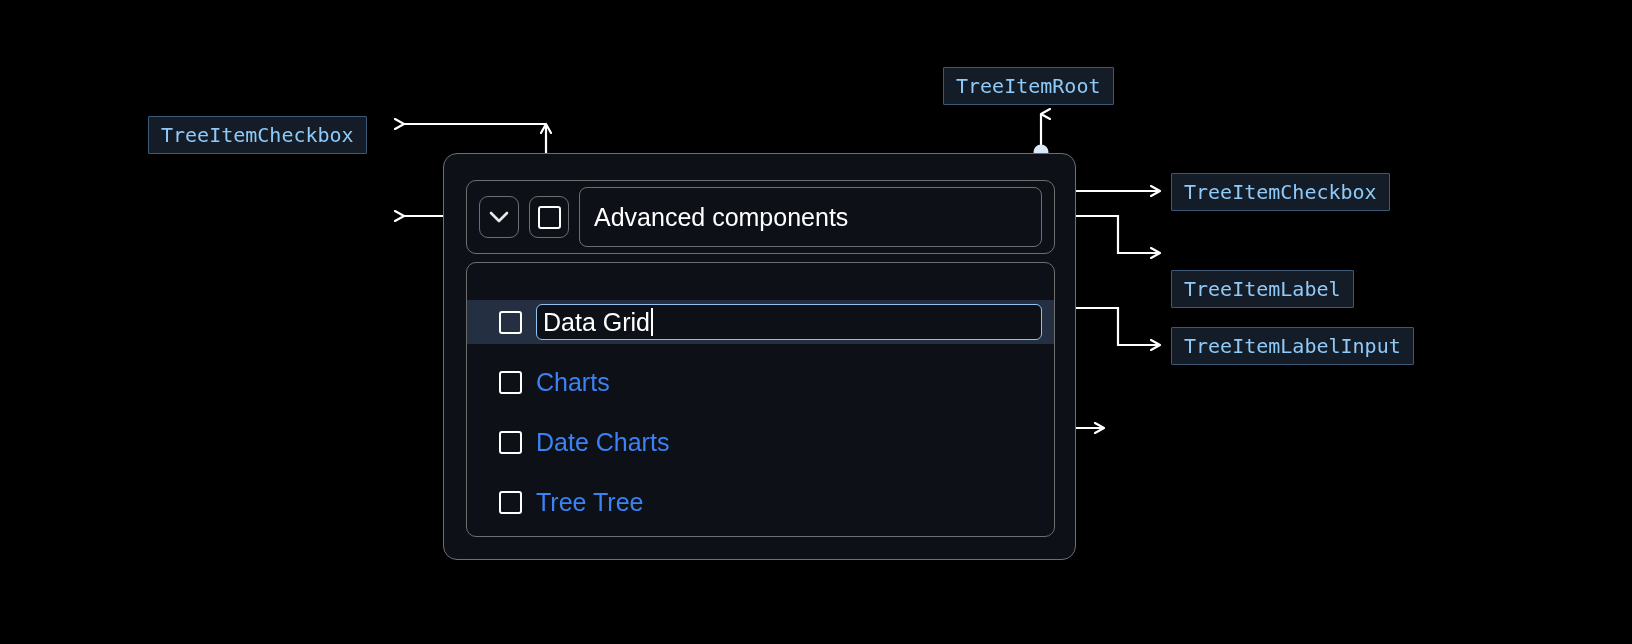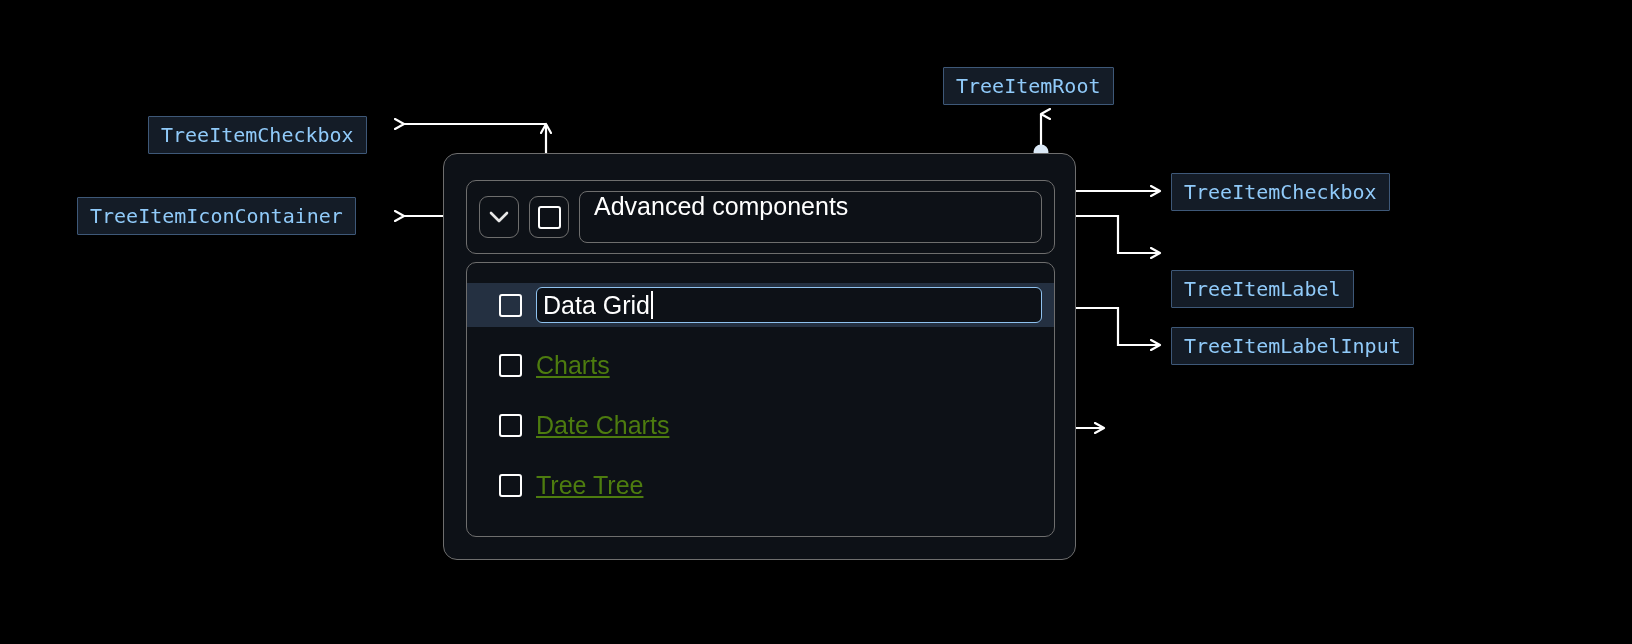--- a/index.html
+++ b/index.html
@@ -102,43 +102,43 @@
   }
   .cb-square {
     width: 23px;
     height: 23px;
     box-sizing: border-box;
     border: 2.4px solid #ffffff;
     border-radius: 3px;
   }
   .tree-label {
     flex: 1 1 auto;
-    height: 52px;
+    height: 60px;
     box-sizing: border-box;
     border: 1px solid #6e6e6e;
     border-radius: 8px;
     background: #0d1117;
     display: flex;
-    align-items: flex-start;
+    align-items: center;
     padding-left: 14px;
     color: #ffffff;
     font-size: 25px;
   }
 
   .group-transition {
     position: absolute;
     left: 22px;
     top: 108px;
     width: 589px;
     height: 275px;
     box-sizing: border-box;
     border: 1px solid #6e6e6e;
     border-radius: 10px;
     background: #0d1117;
-    padding-top: 20px;
+    padding-top: 37px;
   }
   .tree-item {
     position: relative;
     height: 44px;
     display: flex;
     align-items: center;
     gap: 14px;
     padding-left: 32px;
     box-sizing: border-box;
     margin-bottom: 16px;
@@ -148,24 +148,23 @@
   }
   .item-cb {
     width: 23px;
     height: 23px;
     flex: 0 0 auto;
     box-sizing: border-box;
     border: 2.4px solid #ffffff;
     border-radius: 3px;
   }
   .item-text {
-    color: #4d7c0f;
+    color: #3b82f6;
     font-size: 25px;
     white-space: nowrap;
-    text-decoration: underline;
   }
   .item-input {
     flex: 1 1 auto;
     margin-right: 12px;
     height: 36px;
     box-sizing: border-box;
     border: 1.6px solid #8fc2ef;
     border-radius: 6px;
     background: #0d1117;
     display: flex;
@@ -224,21 +223,20 @@
       <circle cx="1041" cy="152" r="7.5"></circle>
       <circle cx="1056" cy="191" r="7.5"></circle>
       <circle cx="1041" cy="216" r="7.5"></circle>
       <circle cx="1041" cy="308" r="7.5"></circle>
       <circle cx="1053" cy="428" r="7.5"></circle>
     </g>
   </svg>
 
   <div class="chip" style="left:148px; top:116px;text-align:right;">TreeItemCheckbox</div>
 
-  <div class="chip" style="left:77px; top:197px;">TreeItemIconContainer</div>
 
   <div class="chip" style="left:943px; top:67px;">TreeItemRoot</div>
 
   <div class="chip" style="left:1171px; top:173px;">TreeItemCheckbox</div>
 
   <div class="chip" style="left:1171px; top:235px;margin-top:35px;">TreeItemLabel</div>
 
   <div class="chip" style="left:1171px; top:327px;">TreeItemLabelInput</div>
 
 

